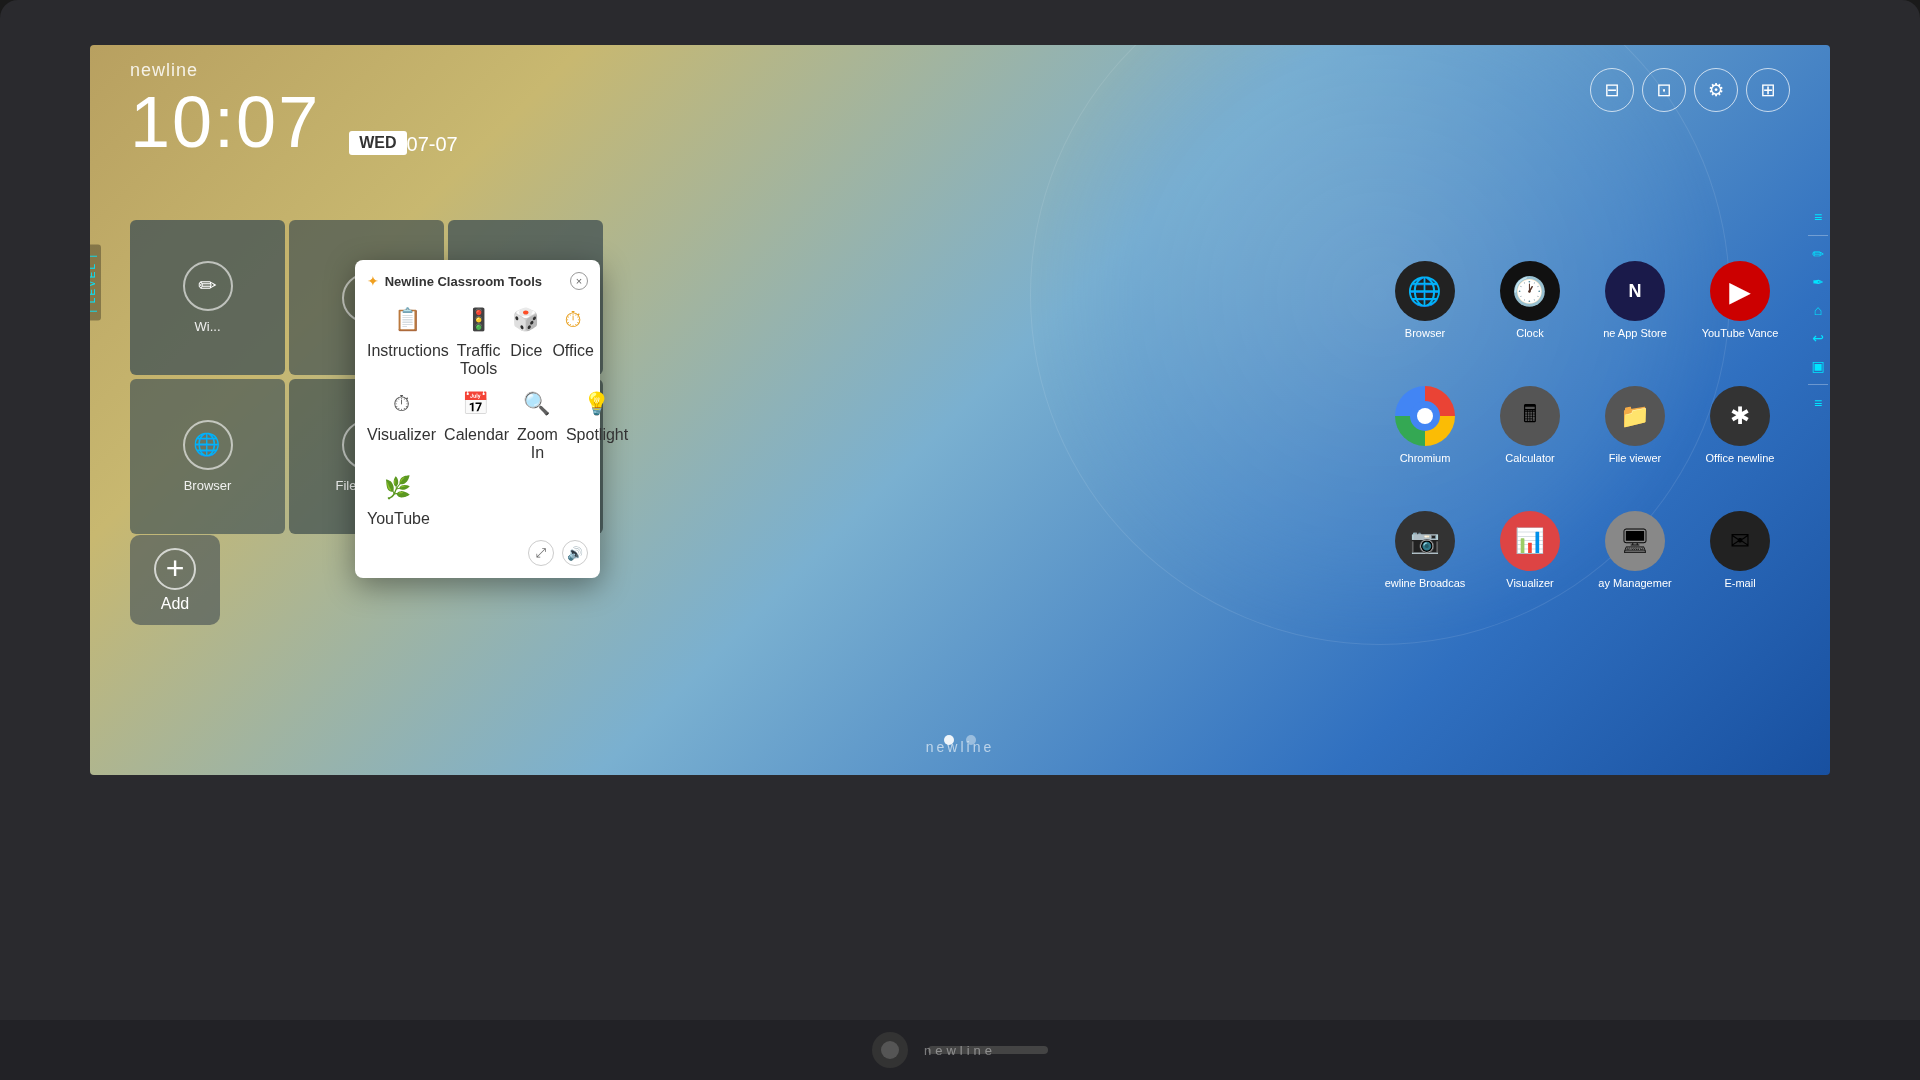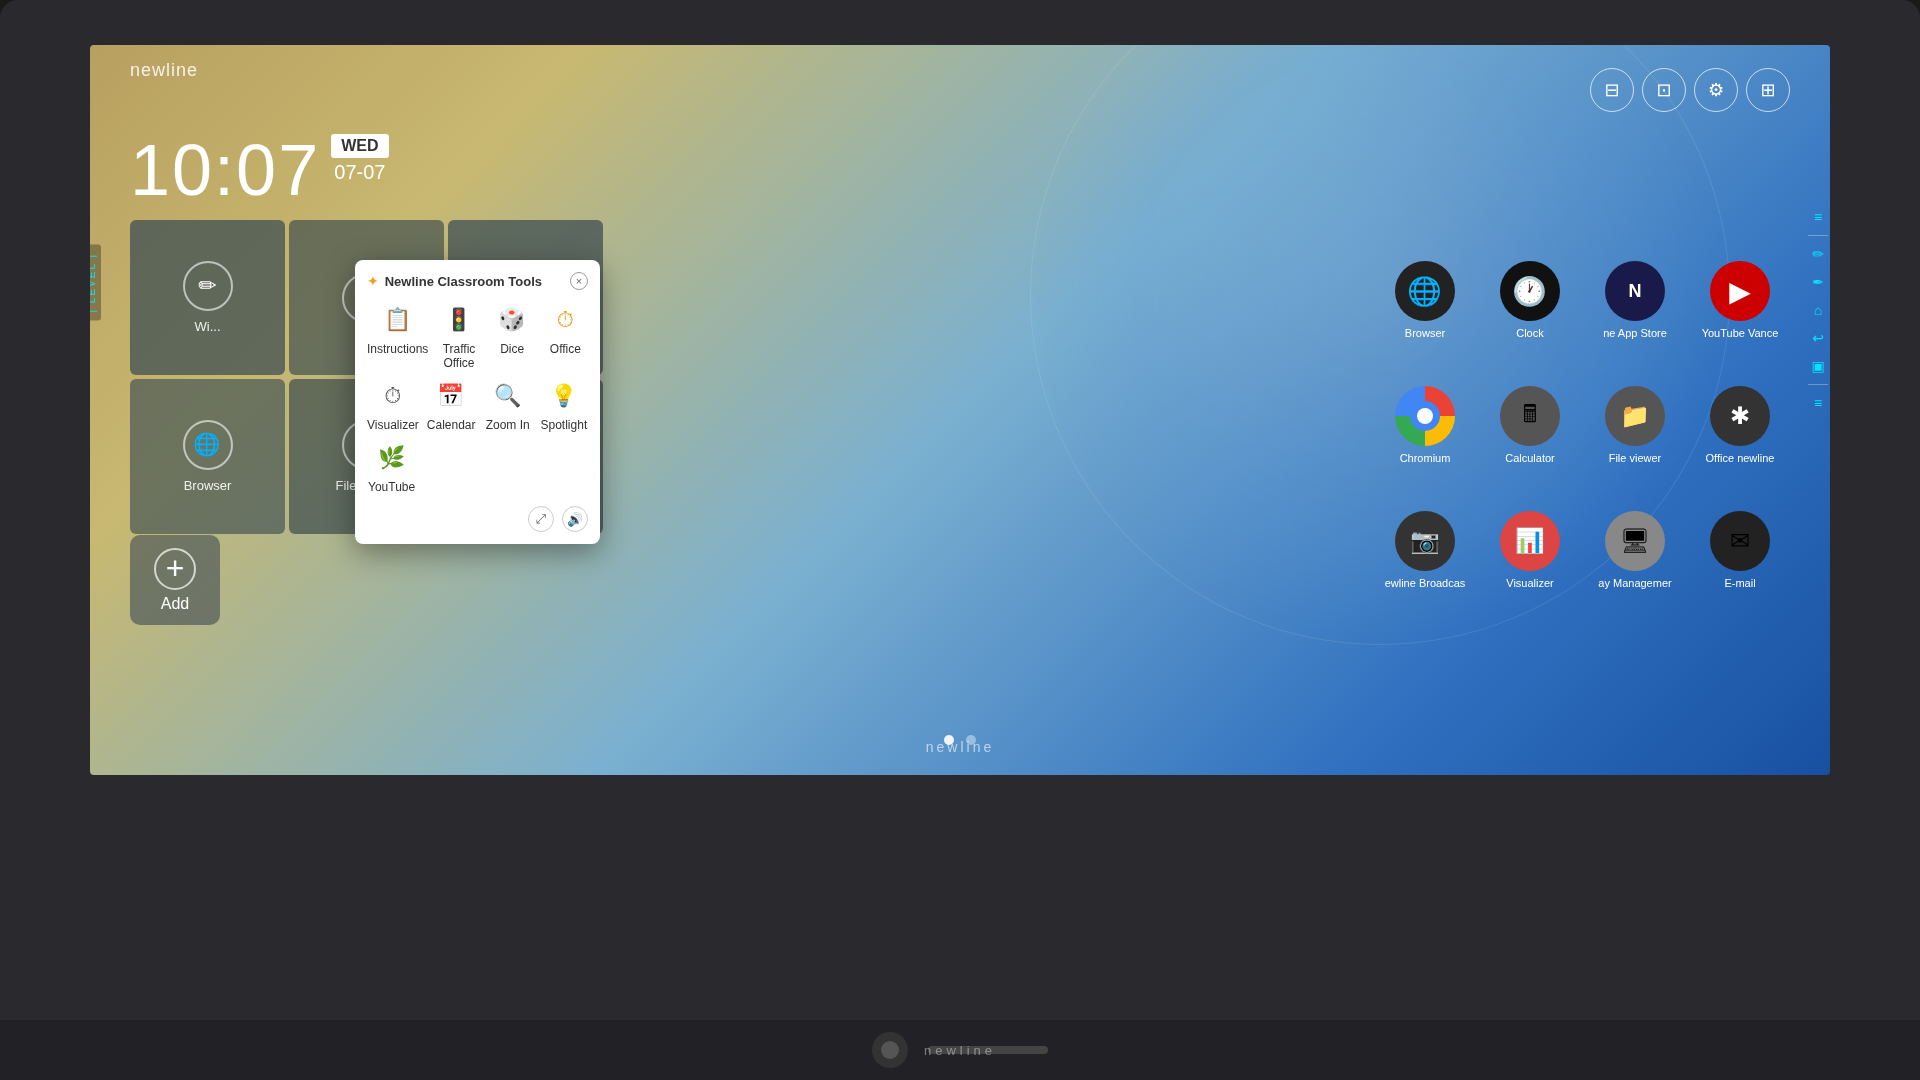--- a/index.html
+++ b/index.html
@@ -62,36 +62,35 @@
     .brand-name {
       color: rgba(255,255,255,0.85);
       font-size: 18px;
       font-weight: 300;
       letter-spacing: 1px;
       margin-bottom: 5px;
     }
 
     .time-display {
       display: flex;
-      align-items: flex-start;
-      gap: 11px;
-      margin-top: 48px;
+      align-items: flex-end;
+      gap: 29px;
     }
 
     .time-value {
       color: white;
       font-size: 72px;
       font-weight: 200;
       letter-spacing: 2px;
       line-height: 1;
     }
 
     .date-box {
       display: flex;
-      flex-direction: column;
+      flex-direction: row;
       align-items: center;
     }
 
     .day-badge {
       background: white;
       color: #333;
       font-size: 16px;
       font-weight: bold;
       padding: 3px 10px;
       border-radius: 3px;
@@ -387,21 +386,21 @@
     .popup-tool-icon {
       width: 36px;
       height: 36px;
       display: flex;
       align-items: center;
       justify-content: center;
       font-size: 20px;
     }
 
     .popup-tool-label {
-      font-size: 12px;
+      font-size: 16px;
       color: #333;
       text-align: center;
     }
 
     .popup-tools-row2 {
       display: grid;
       grid-template-columns: repeat(4, 1fr);
       gap: 8px;
     }
 
@@ -542,21 +541,21 @@
         <div class="popup-close">×</div>
       </div>
 
       <div class="popup-tools-grid">
         <div class="popup-tool">
           <div class="popup-tool-icon" style="font-size:22px; color:#e8a020;">📋</div>
           <span class="popup-tool-label">Instructions</span>
         </div>
         <div class="popup-tool">
           <div class="popup-tool-icon" style="font-size:22px; color:#e8a020;">🚦</div>
-          <span class="popup-tool-label">Traffic Office</span>
+          <span class="popup-tool-label">Traffic Tools</span>
         </div>
         <div class="popup-tool">
           <div class="popup-tool-icon" style="font-size:22px; color:#e8a020;">🎲</div>
           <span class="popup-tool-label">Dice</span>
         </div>
         <div class="popup-tool">
           <div class="popup-tool-icon" style="font-size:22px; color:#e8a020;">⏱</div>
           <span class="popup-tool-label">Office</span>
         </div>
       </div>

